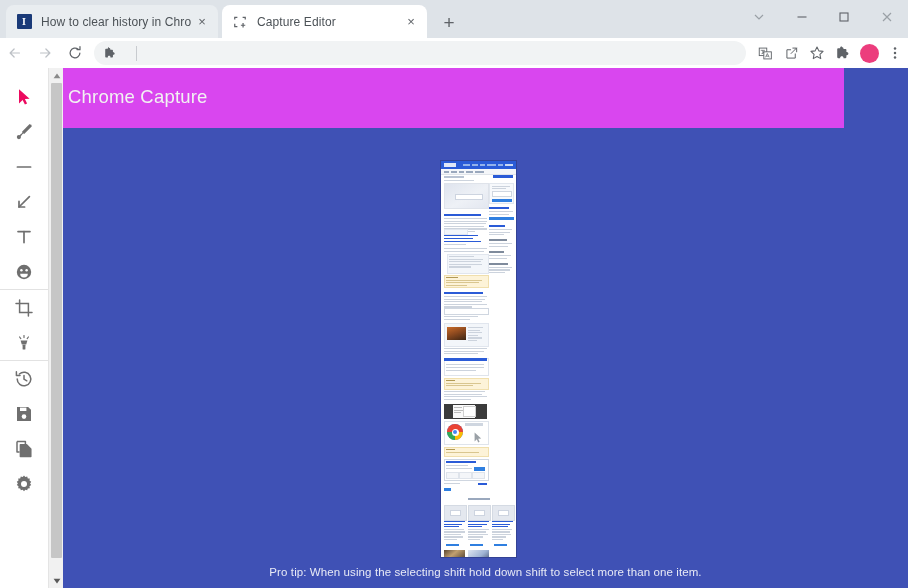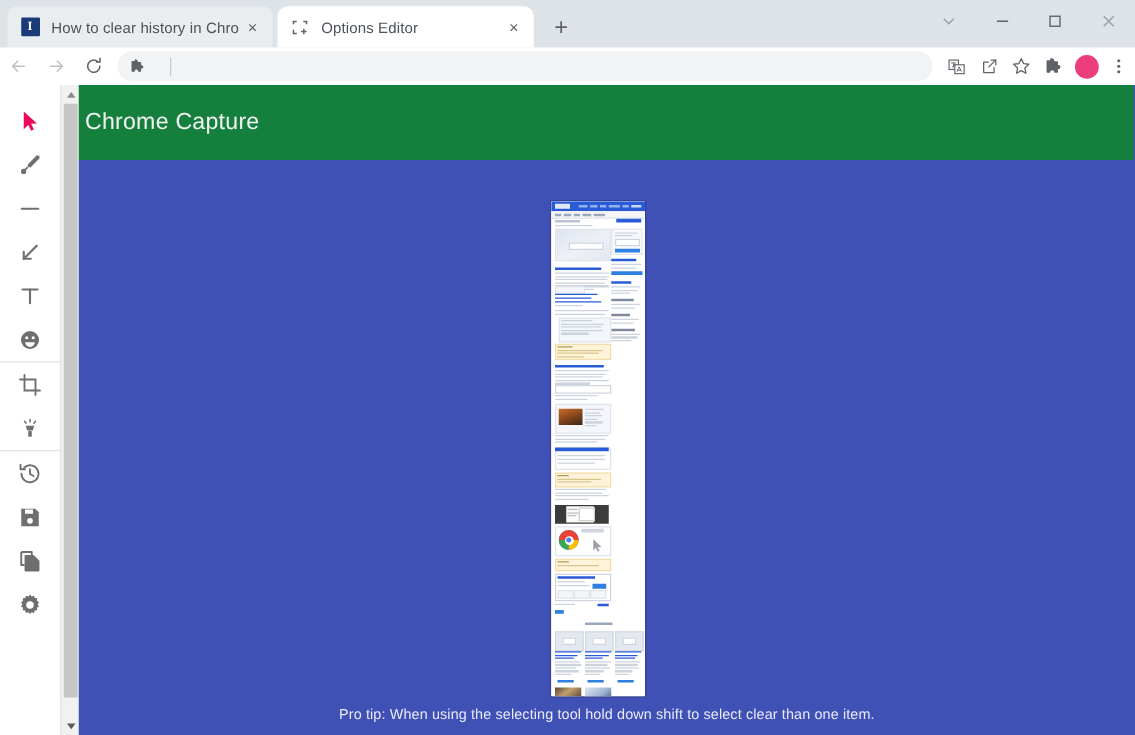--- a/index.html
+++ b/index.html
@@ -105,22 +105,22 @@
   .sb-arrow { width: 15px; height: 15px; display: flex; align-items: center;
               justify-content: center; color: #5a5a5a; }
   .sb-track { position: absolute; left: 0; top: 15px; width: 15px; height: 490px; }
   .sb-thumb { position: absolute; left: 2px; top: 0px; width: 11px; height: 475px;
               background: #c6c6c6; border-radius: 1px; }
 
   
   .content { position: absolute; left: 63px; top: 0; width: 845px; height: 520px; }
 
   .app-header {
-    position: absolute; left: 0; top: 0; width: 844px; height: 60px;
-    background: #15803d;
+    position: absolute; left: 0; top: 0; width: 781px; height: 60px;
+    background: #d946ef;
     text-align: center;
   }
   .app-title {
     position: absolute; left: 5px; top: 18px;
     color: #f2f2f2; font-size: 18.5px; letter-spacing: 0.2px;
   }
   .premium {
     position: absolute; right: 6px; top: 6px; width: 196px; height: 44px;
     background: #ececec; border: 1px solid #3b3b3b;
     display: flex; align-items: center; justify-content: space-between;
@@ -191,21 +191,21 @@
 
       <div class="tab active tab-2">
         <span class="tab-fav">
           <svg width="14" height="14" viewBox="0 0 16 16" fill="none" stroke="#5f6368" stroke-width="1.4">
             <path d="M2 5 V2.6 H5"></path>
               <path d="M11 2.6 H14 V5"></path>
             <path d="M2 10 V13.4 H5"></path>
             <path d="M11.5 9.2 V14.2 M9 11.7 H14"></path>
           </svg>
         </span>
-        <span class="tab-title">Options Editor</span>
+        <span class="tab-title">Capture Editor</span>
         <span class="tab-close">×</span>
       </div>
 
       <div class="tab-newtab">+</div>
     </div>
 
     <div class="winctrls">
       <div class="winbtn">
         <svg width="12" height="12" viewBox="0 0 12 12" fill="none" stroke="#9aa0a6" stroke-width="1.2">
             <path d="M2 4 L6 8 L10 4"></path>
@@ -651,17 +651,17 @@
             <div style="position:absolute;left:29px;top:383px;width:13px;height:2px;background:#2f7fe0;"></div>
             <div style="position:absolute;left:53px;top:383px;width:13px;height:2px;background:#2f7fe0;"></div>
 
             <div class="s-img" style="left:3px;top:389px;width:21px;height:12px;
                  background:linear-gradient(140deg,#5a4632 0%,#c2a070 40%,#3b3026 100%);"></div>
             <div class="s-img" style="left:27px;top:389px;width:21px;height:12px;
                  background:linear-gradient(140deg,#dfe6f1 0%,#9fb4d4 55%,#42506b 100%);"></div>
           </div>
         </div>
 
-        <div class="protip">Pro tip: When using the selecting tool hold down shift to select clear than one item.</div>
+        <div class="protip">Pro tip: When using the selecting shift hold down shift to select more than one item.</div>
       </div>
     </div>
   </div>
 </div>
 
 </body></html>

